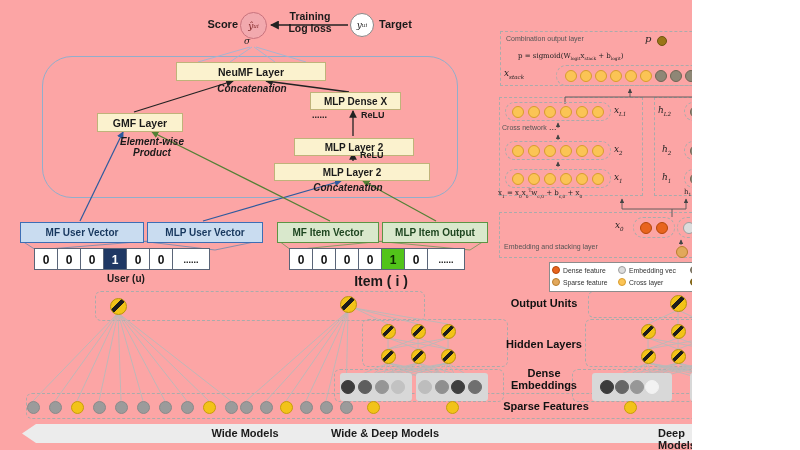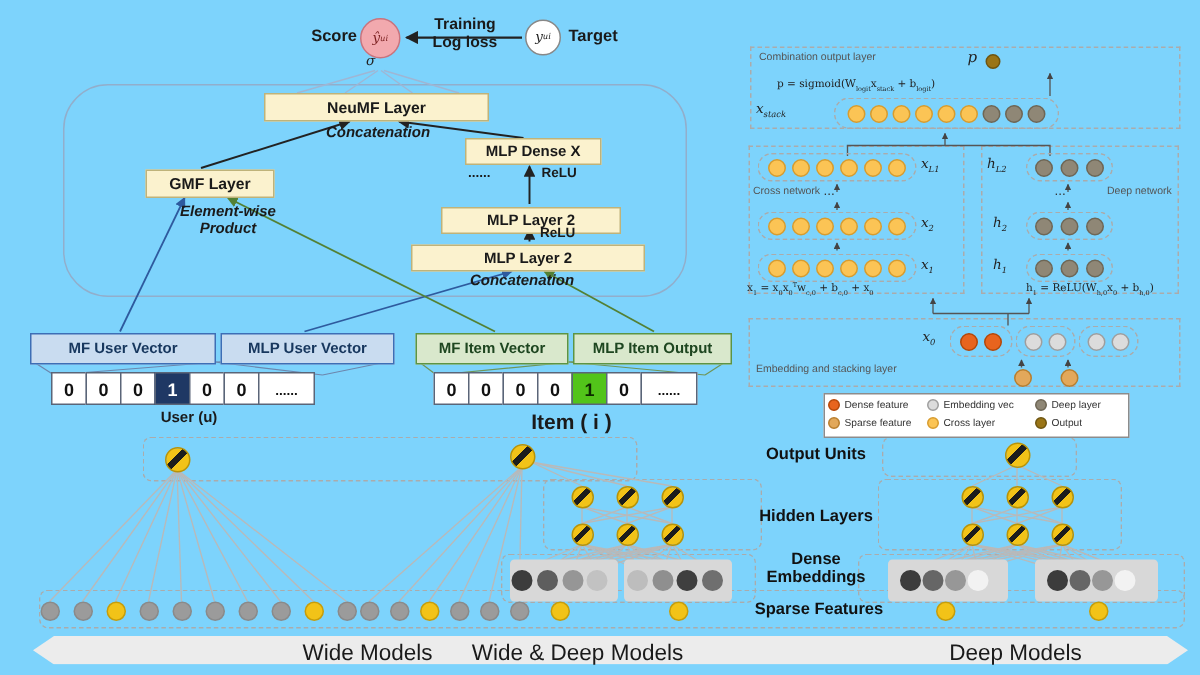--- a/index.html
+++ b/index.html
@@ -1,16 +1,16 @@
 <!DOCTYPE html>
 <html style="--c-y: #F2C318; --c-g: #9B9B9B; --c-cross: #FBC455; --c-crossStroke: #D89C2E; --c-dense: #E8641E; --c-denseStroke: #B54708; --c-emb: #DCDCDC; --c-embStroke: #9E9E9E; --c-deep: #8F8776; --c-deepStroke: #6E6655; --c-sparse: #E2A85B; --c-sparseStroke: #B87E2E; --c-out: #9A7517; --c-outStroke: #6E5510; --c-navy: #1F3864; --c-green: #52C41A; --c-blue_accent: #2E5A9E; --c-green_accent: #538135;"><head>
 <meta charset="utf-8">
 <style>
   html,body{margin:0;padding:0;background:#fff;}
-  #canvas{position:relative;width:800px;height:450px;background:#7dd3fc;overflow:hidden;
+  #canvas{position:relative;width:692px;height:450px;background:#fca5a5;overflow:hidden;
           font-family:"Liberation Sans",sans-serif;}
   .abs{position:absolute;}
   #wires{position:absolute;left:0;top:0;z-index:1;}
   .layer2{z-index:2;}
   
   .ybox{background:#FBF2CE;border:1px solid #BFB37A;display:flex;align-items:center;justify-content:center;
         font-weight:bold;font-size:10.5px;color:#1a1a1a;}
   .biground{border:1.5px solid #92AECB;border-radius:30px;background:transparent;}
   .ital{font-style:italic;font-weight:bold;color:#1a1a1a;}
   .vec{display:flex;align-items:center;justify-content:center;font-weight:bold;font-size:10px;}
@@ -35,21 +35,21 @@
           grid-template-columns:66px 72px 56px;grid-auto-rows:12px;align-items:center;padding:1px 2px;}
   .leg-item{display:flex;align-items:center;gap:3px;font-size:6.8px;color:#333;white-space:nowrap;}
   
   .rowlab{font-weight:bold;font-size:11px;color:#111;text-align:center;}
   .bn{position:absolute;border-radius:50%;box-sizing:border-box;z-index:3;}
   .striped{background:linear-gradient(135deg,#F2C318 0 36%,#1c1c1c 36% 56%,#F2C318 56% 100%);
            border:0.5px solid #b89308;}
   .embrect{position:absolute;background:#D8D8D8;border-radius:3px;z-index:2;}
   .banner{position:absolute;background:#ECECEC;
           clip-path:polygon(0 50%,14px 0,calc(100% - 14px) 0,100% 50%,calc(100% - 14px) 100%,14px 100%);}
-  .banner-lbl{position:absolute;transform:translateX(-50%);font-weight:normal;font-size:15px;color:#1a1a1a;z-index:3;}
+  .banner-lbl{position:absolute;transform:translateX(-50%);font-weight:bold;font-size:11px;color:#1a1a1a;z-index:3;}
 </style>
 </head>
 <body>
 
 <div id="canvas">
 
   <svg id="wires" width="800" height="450">
     <defs>
       <marker id="mk" viewBox="0 0 8 8" refX="7" refY="4" markerWidth="6" markerHeight="6" orient="auto">
           <path d="M0,0L8,4L0,8z" fill="#222"></path>

